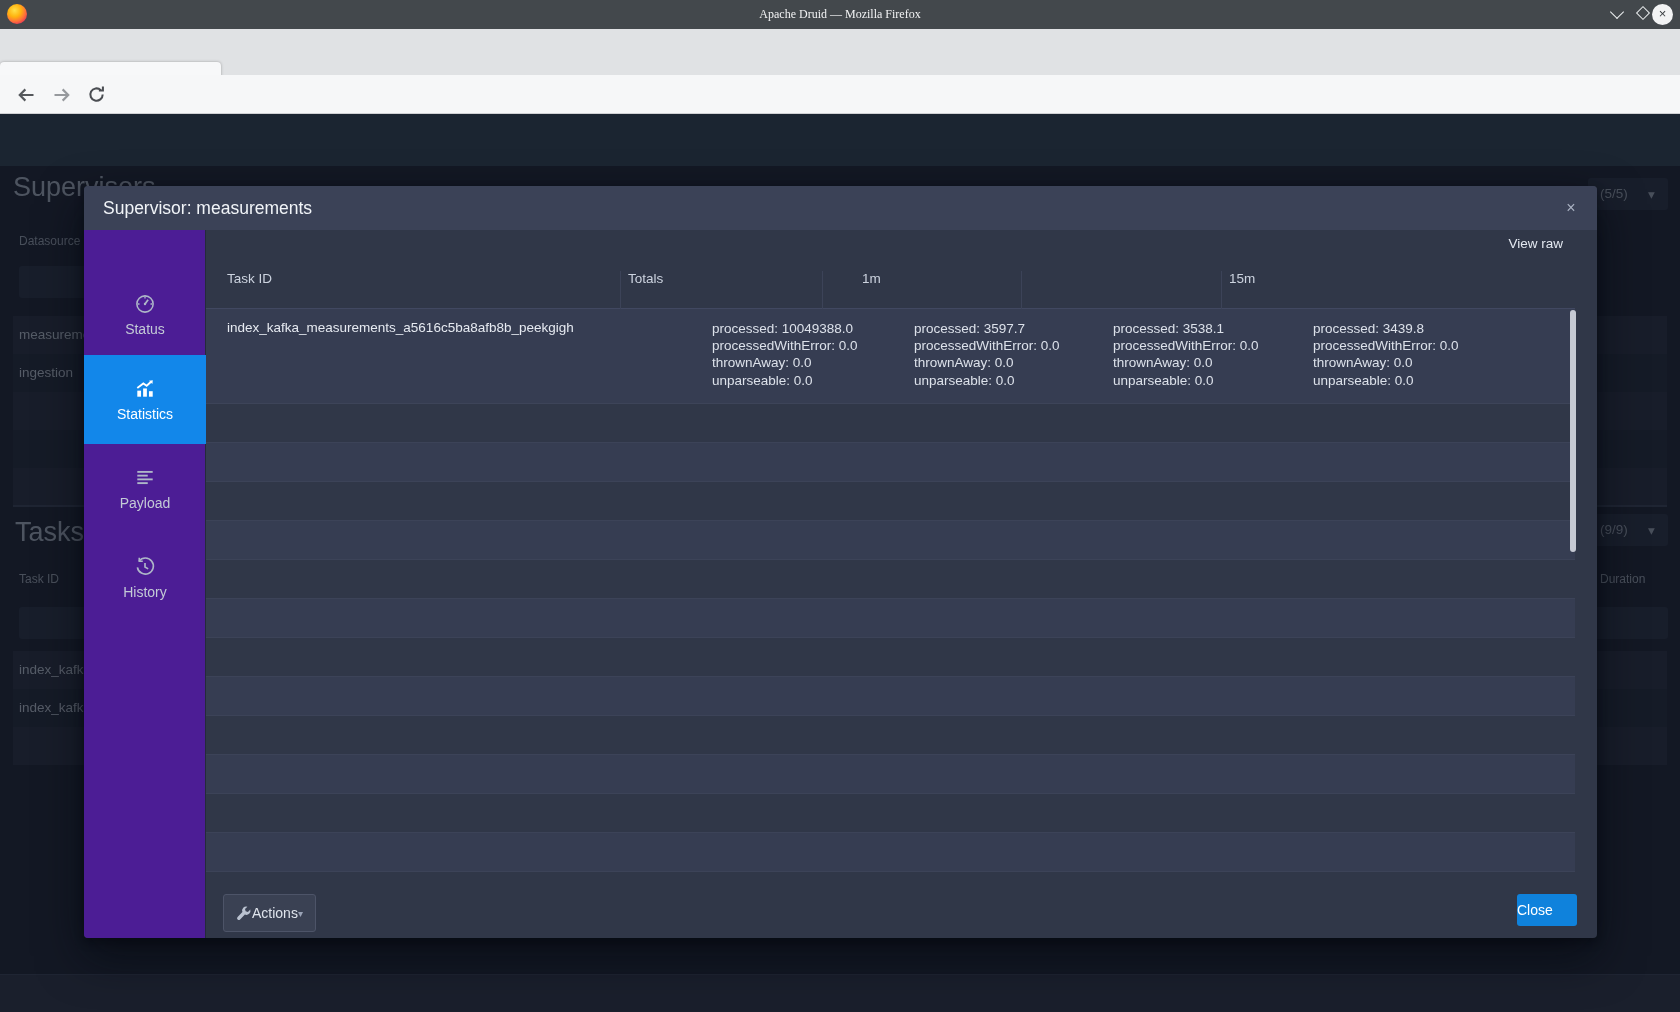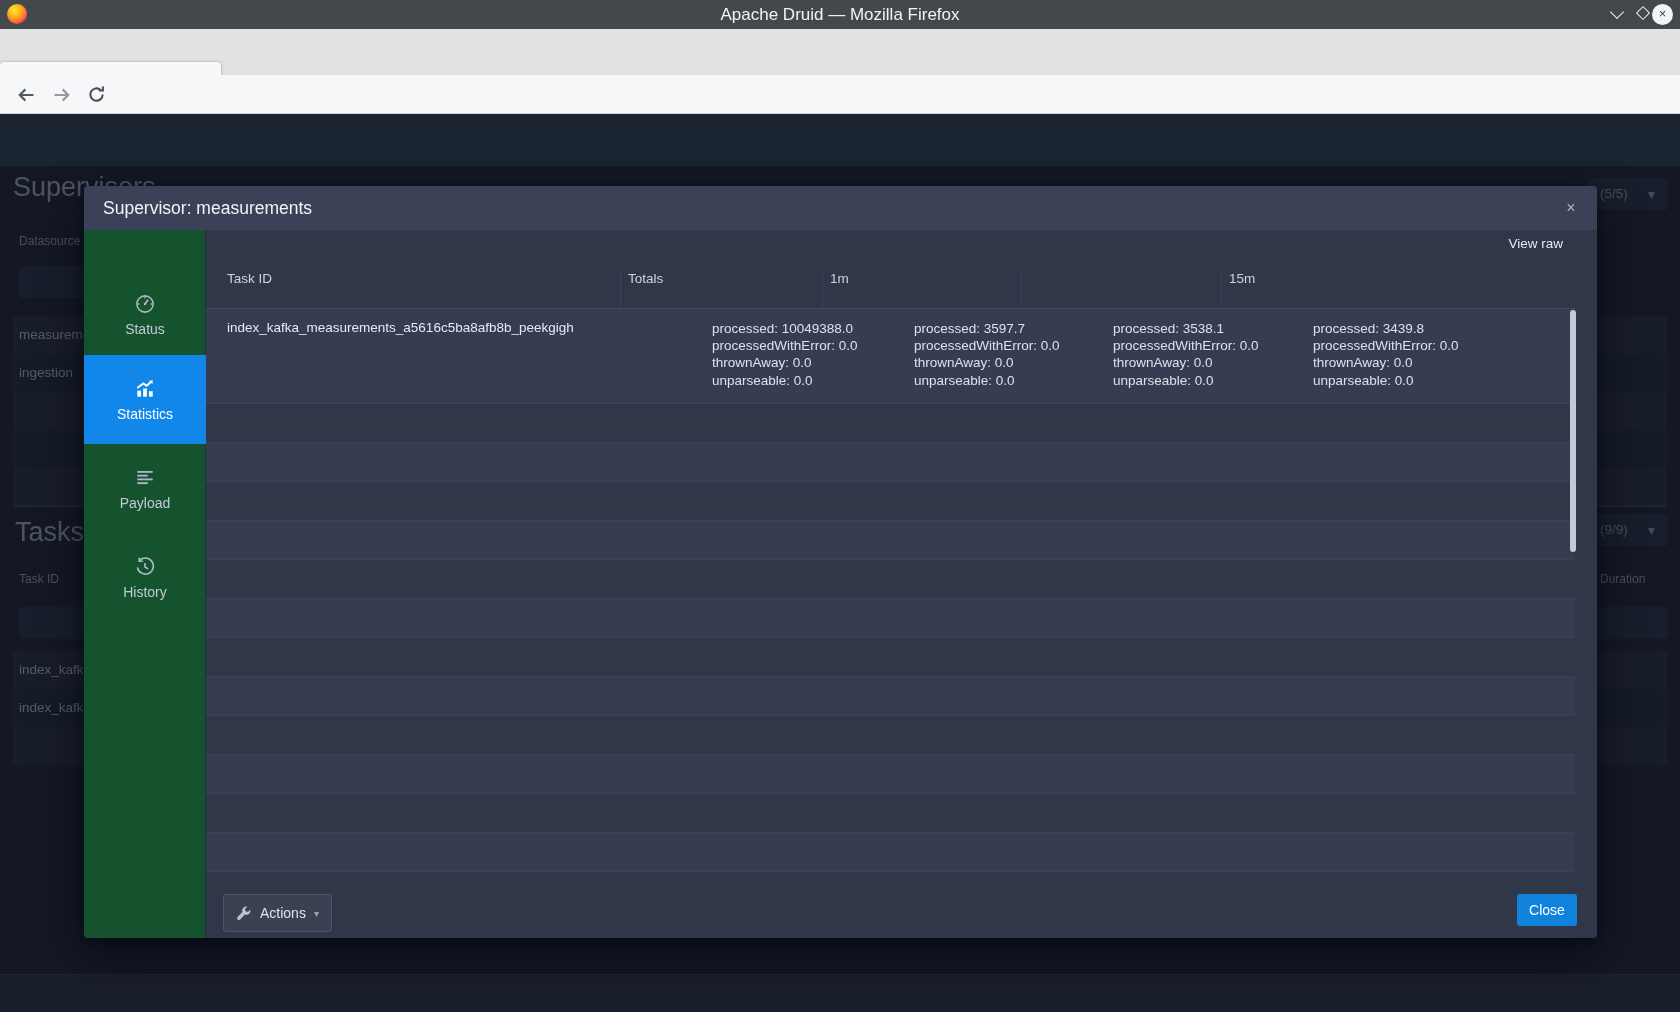--- a/index.html
+++ b/index.html
@@ -2,21 +2,21 @@
 <html><head>
 <meta charset="utf-8">
 <style>
   html,body{margin:0;padding:0;background:#0d1016;}
   *{box-sizing:border-box;font-family:"Liberation Sans","DejaVu Sans",sans-serif;}
   #screen{position:relative;width:1680px;height:1012px;overflow:hidden;background:#202737;}
   .abs{position:absolute;}
 
   
   #titlebar{left:0;top:0;width:1680px;height:29px;background:#43484c;}
-  #win-title{width:100%;text-align:center;line-height:29px;color:#f2f3f4;font-size:17px;}
+  #win-title{width:100%;text-align:center;line-height:29px;color:#f2f3f4;font-size:12px;font-family:Liberation Serif, serif;}
   .winbtn{top:4px;width:22px;height:22px;text-align:center;color:#eceff0;}
   #ff-logo{left:7px;top:4px;width:20px;height:20px;border-radius:50%;
     background:radial-gradient(circle at 38% 32%,#ffe14a 0%,#ffb30f 35%,#ff7139 60%,#e3315a 82%,#8f1e9b 100%);}
   #tabstrip{left:0;top:29px;width:1680px;height:46px;background:#e0e2e4;}
   #tab-active{left:0;top:33px;width:221px;height:42px;background:#f7f8f9;border-radius:4px 4px 0 0;
     box-shadow:0 0 3px rgba(0,0,0,.3);}
   #tab-title{left:36px;top:13px;font-size:12.8px;color:#15181c;}
   .tabx{color:#4b4e52;font-size:14px;line-height:14px;}
   #navtoolbar{left:0;top:75px;width:1680px;height:39px;background:#f6f7f8;border-bottom:1px solid #d0d1d4;}
   #urlbar{left:232px;top:80px;width:1111px;height:28px;background:#ffffff;border:1px solid #d6d7da;border-radius:3px;}
@@ -43,41 +43,41 @@
   .bg-band.dark{background:#252c3d;}
   .bg-count{color:#8f98a8;font-size:13.5px;}
   #backdrop{left:0;top:166px;width:1680px;height:846px;background:rgba(8,11,19,.52);}
 
   
   #modal{left:84px;top:186px;width:1513px;height:752px;background:#303748;border-radius:4px;
     box-shadow:0 18px 46px rgba(4,7,13,.6),0 4px 10px rgba(4,7,13,.45);}
   #modal-header{left:0;top:0;width:1513px;height:44px;background:#3b4257;border-radius:4px 4px 0 0;}
   #modal-title{left:19px;top:0;line-height:44px;font-size:17.5px;color:#f1f4f8;}
   #modal-close{right:14px;top:10px;width:24px;height:24px;text-align:center;line-height:24px;font-size:16px;color:#a9b1c2;}
-  #side-menu{left:0;top:44px;width:122px;height:708px;background:#14532d;border-right:1px solid #252b3a;border-radius:0 0 0 4px;}
+  #side-menu{left:0;top:44px;width:122px;height:708px;background:#4c1d95;border-right:1px solid #252b3a;border-radius:0 0 0 4px;}
   .side-tab{left:0;width:122px;display:flex;flex-direction:column;align-items:center;justify-content:center;gap:6px;
     color:#aeb7c8;font-size:14px;}
   .side-tab .stlabel{color:#c3cad6;}
   .side-tab.active{background:#1287ea;color:#ffffff;}
   .side-tab.active .stlabel{color:#ffffff;}
   #viewraw{right:34px;top:50px;font-size:13.5px;color:#e3e8f0;}
 
   .thead{top:85px;font-size:13.5px;color:#ccd3df;}
   .colsep{top:85px;width:1px;height:609px;background:#3c4358;}
   #datarow{left:122px;top:123px;width:1369px;height:95px;background:#363d52;border-bottom:1px solid #3d4459;}
   .cell{font-size:13.5px;color:#e6eaf1;white-space:nowrap;}
   .statline{font-size:13.5px;color:#dce1ea;line-height:17.2px;white-space:nowrap;}
   #emptyrows{left:122px;top:218px;width:1369px;height:476px;
     background:repeating-linear-gradient(180deg,#303748 0px,#303748 38px,#3c4358 38px,#3c4358 39px,#363d52 39px,#363d52 77px,#3c4358 77px,#3c4358 78px);}
   #tscroll{left:1486px;top:124px;width:6px;height:242px;background:#c5c9d3;border-radius:3px;}
 
   #actions-btn{left:139px;top:708px;height:32px;background:#3a4153;border:1px solid #4d5468;border-radius:3px;
-    display:flex;align-items:center;gap:8px;padding:18px 12px;color:#dfe4ec;font-size:14px;}
+    display:flex;align-items:center;padding:18px 12px;color:#dfe4ec;font-size:14px;}
   #close-btn{left:1433px;top:708px;width:60px;height:32px;background:#0f82dc;border-radius:3px;
-    color:#ffffff;font-size:14px;text-align:center;line-height:32px;}
+    color:#ffffff;font-size:14px;text-align:left;line-height:32px;}
   .caret{font-size:10px;color:#9aa3b6;}
 </style>
 </head>
 <body>
 
 <div id="screen">
 
   <div class="abs" id="titlebar">
     <div class="abs" id="ff-logo"></div>
     <div id="win-title">Apache Druid — Mozilla Firefox</div>
@@ -333,21 +333,21 @@
             <path d="M10 6.4V10l2.9 1.7"></path>
           </svg>
         <span class="stlabel">History</span>
       </div>
     </div>
 
     <div class="abs" id="viewraw">View raw</div>
 
     <div class="abs thead" style="left:143px;">Task ID</div>
     <div class="abs thead" style="left:544px;">Totals</div>
-    <div class="abs thead" style="left:746px;">1m</div>
+    <div class="abs thead" style="left:778px;">1m</div>
     <div class="abs thead" style="left:945px;margin-top:36px;">5m</div>
     <div class="abs thead" style="left:1145px;">15m</div>
     <div class="abs" style="left:122px;top:122px;width:1369px;height:1px;background:#414861;"></div>
 
     <div class="abs colsep" style="left:536px;"></div>
     <div class="abs colsep" style="left:738px;"></div>
     <div class="abs colsep" style="left:937px;"></div>
     <div class="abs colsep" style="left:1137px;"></div>
 
     <div class="abs" id="datarow">

